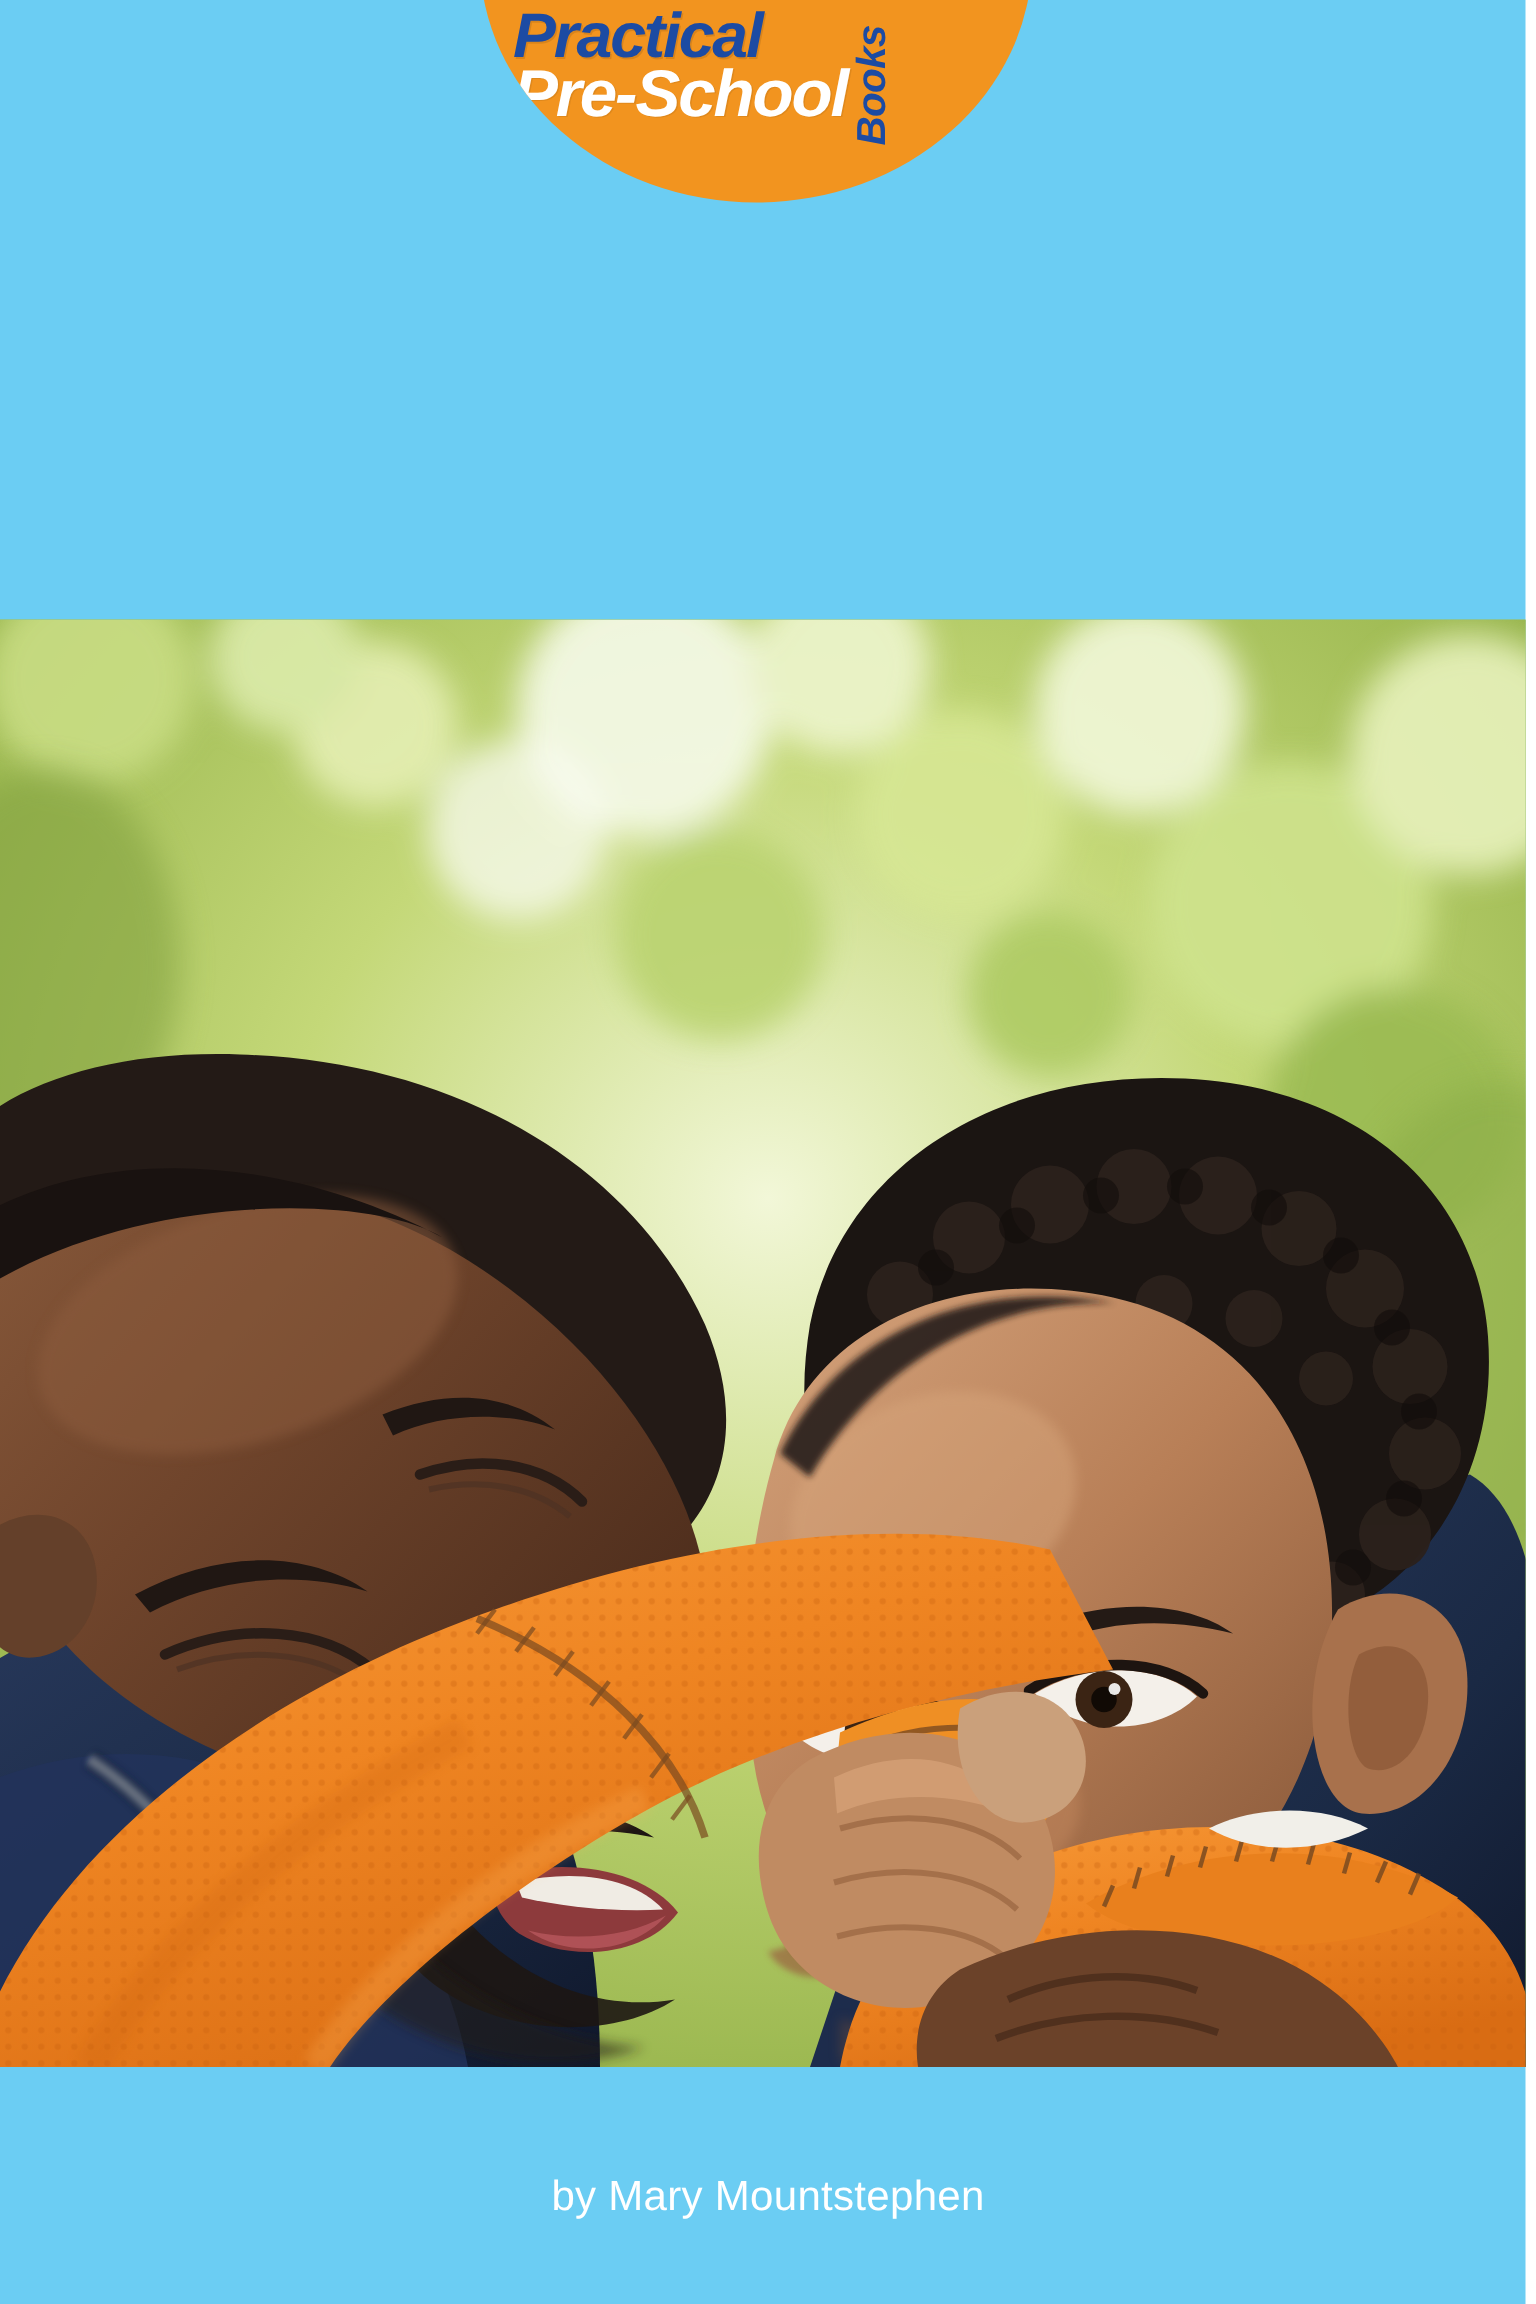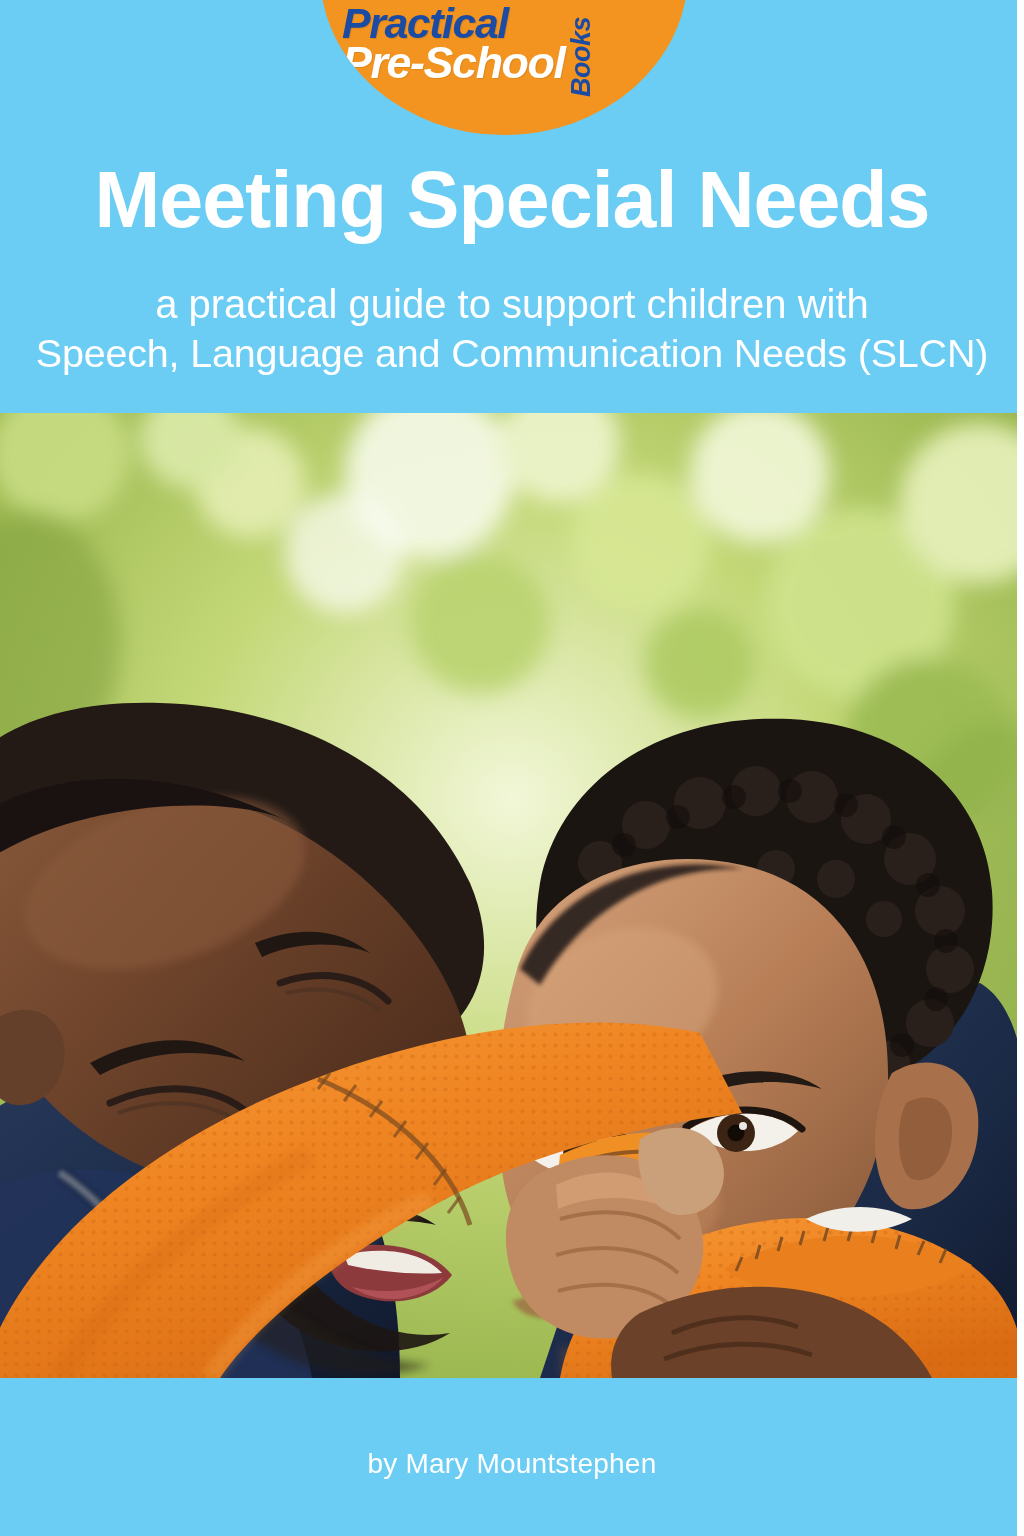--- a/index.html
+++ b/index.html
@@ -163,27 +163,20 @@
   <div class="logo-badge">
     <div class="logo-inner">
       <div class="logo-words">
         <div class="logo-line1">Practical</div>
         <div class="logo-line2">Pre-School</div>
       </div>
       <div class="logo-books">Books</div>
     </div>
   </div>
 
-  <div class="title-area">
-    <div class="main-title">Meeting Special Needs</div>
-    <div class="subtitle">
-      <span class="subtitle-line">a practical guide to support children with</span>
-      <span class="subtitle-line wide">Speech, Language and Communication Needs (SLCN)</span>
-    </div>
-  </div>
 
   <div class="photo">
     <svg viewBox="0 0 1024 965" xmlns="http://www.w3.org/2000/svg">
       <defs>
         <radialGradient id="bokeh1" cx="50%" cy="40%" r="70%">
           <stop offset="0%" stop-color="#f2f7d8"></stop>
           <stop offset="45%" stop-color="#c4d878"></stop>
           <stop offset="100%" stop-color="#8fae44"></stop>
         </radialGradient>
         <linearGradient id="adultSkin" x1="0%" y1="0%" x2="100%" y2="70%">

